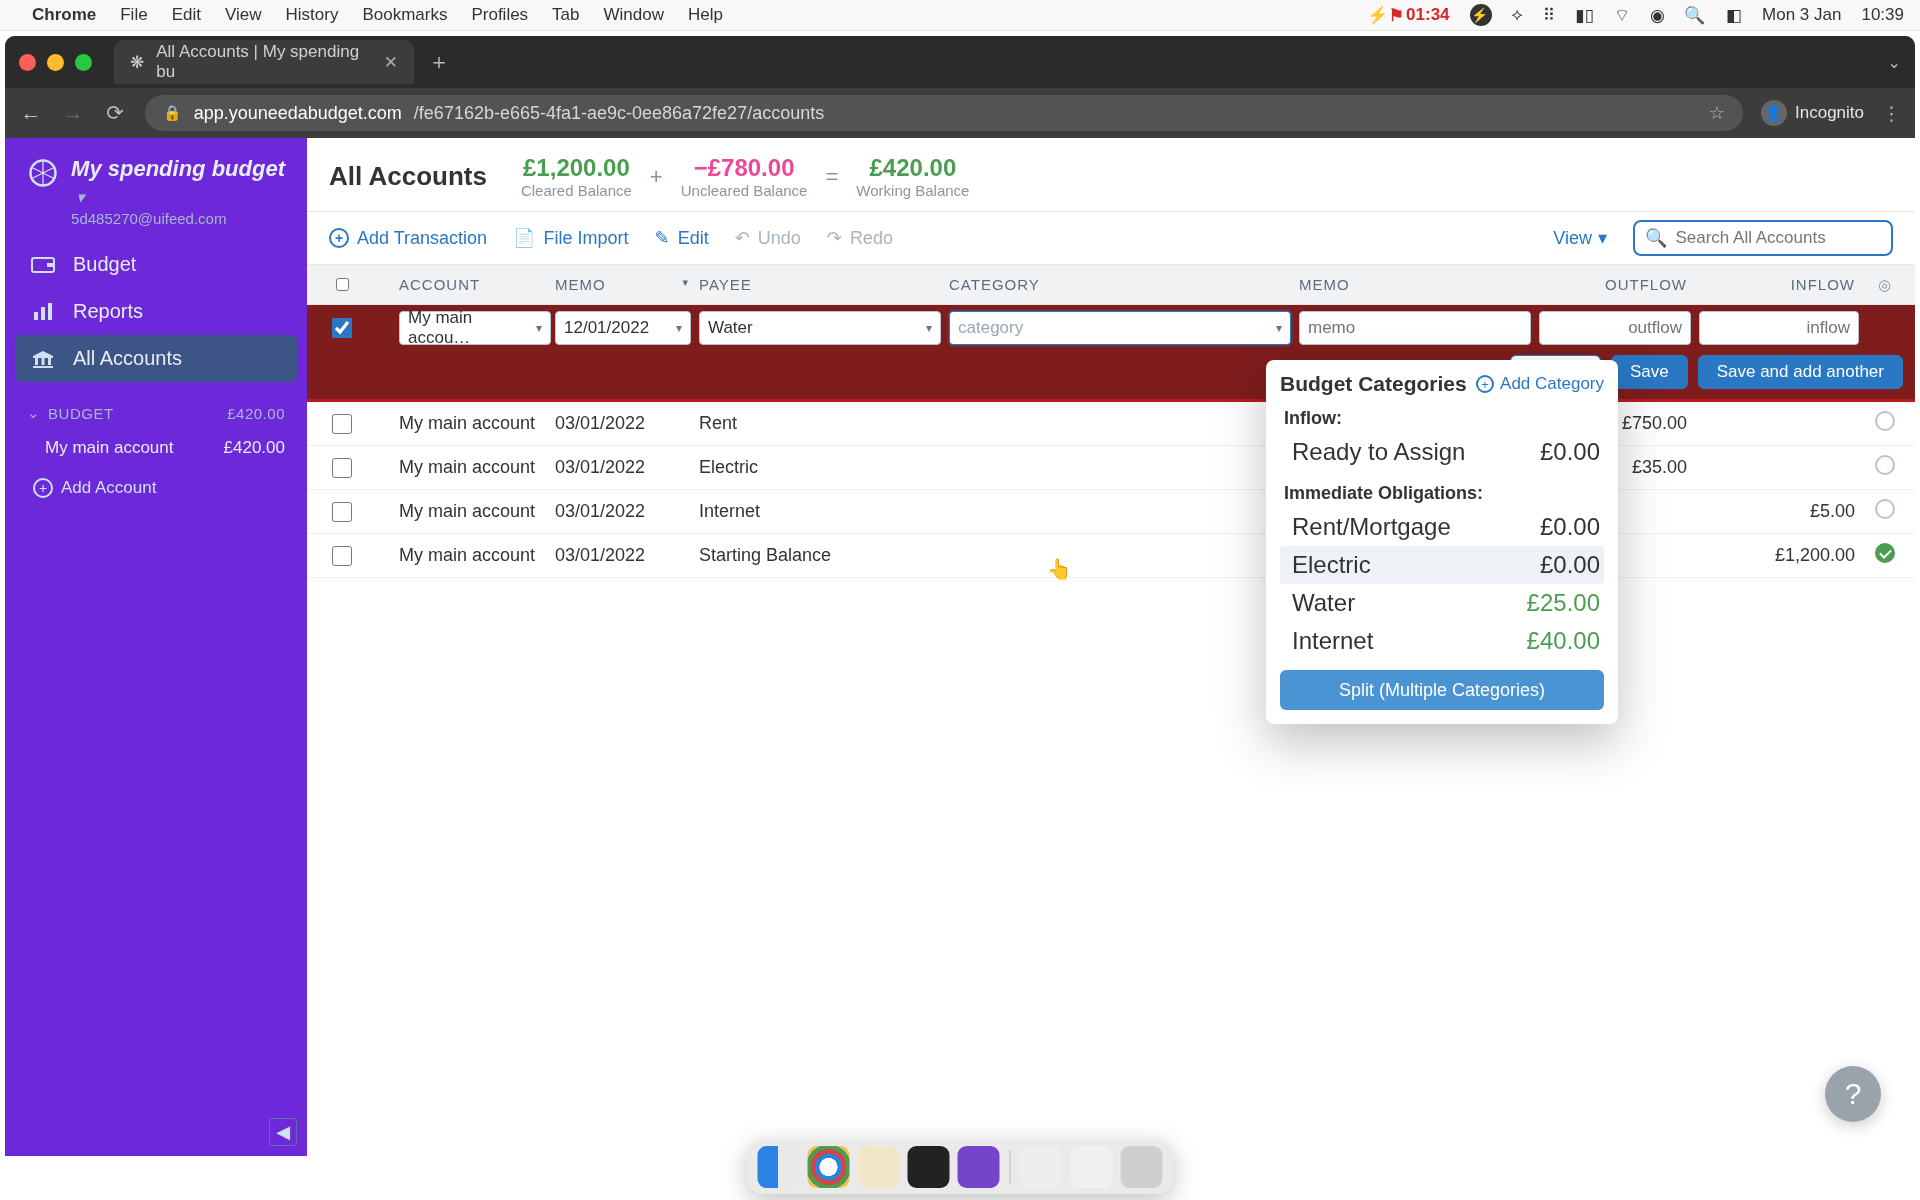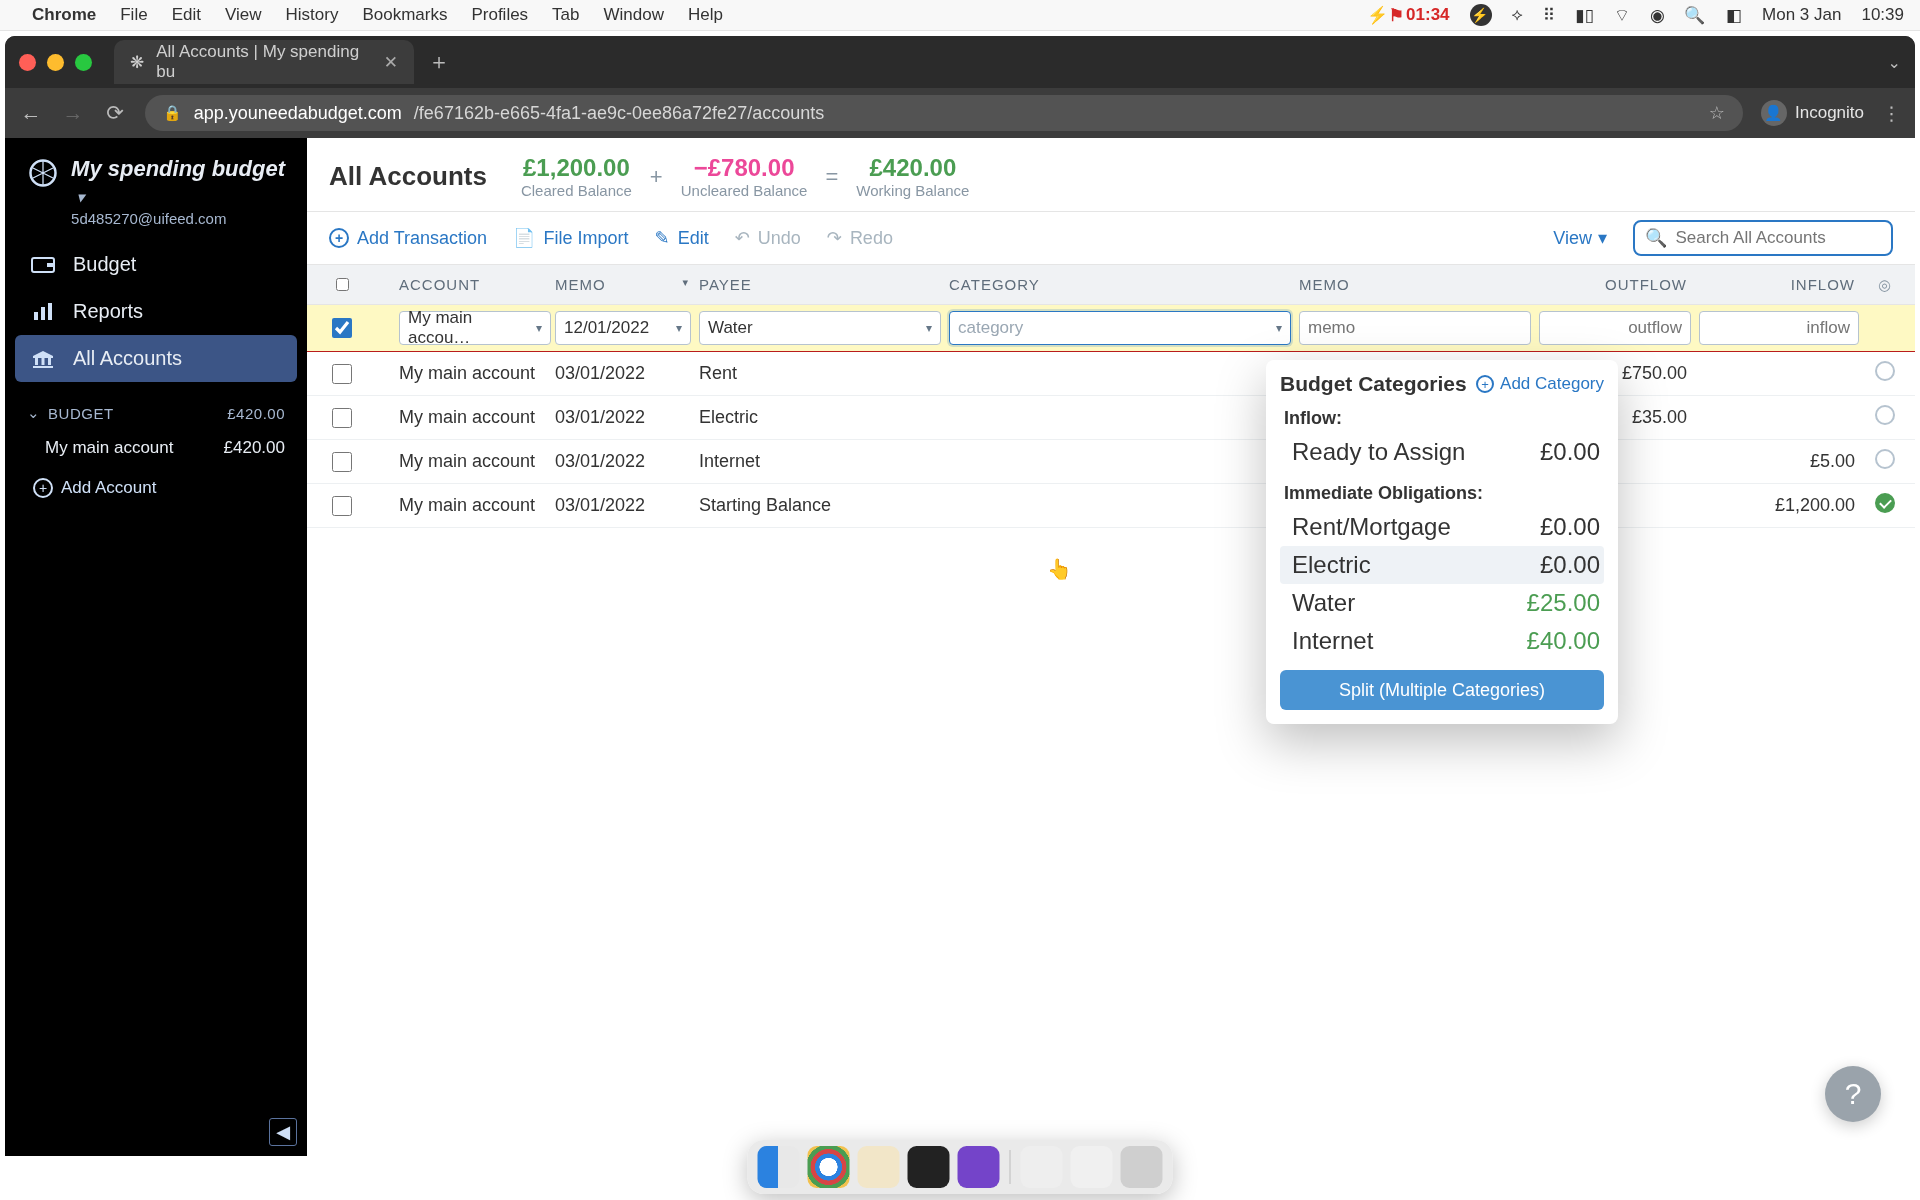--- a/index.html
+++ b/index.html
@@ -29,21 +29,21 @@
 .url-pill { flex:1; background:#535353; border-radius:24px; height:36px; display:flex; align-items:center; padding:0 18px; color:#d7d7d7; font-size:18px; gap:12px; }
 .url-pill .lock{ font-size:15px; }
 .url-pill .host{ color:#fff; }
 .url-pill .star{ margin-left:auto; color:#bbb; }
 .incognito { display:flex; align-items:center; gap:8px; color:#e5e5e5; font-size:17px; }
 .incognito .icon{ width:26px; height:26px; border-radius:50%; background:#666; display:flex; align-items:center; justify-content:center; color:#eee; font-size:15px; }
 .dots3 { color:#bbb; font-size:19px; }
 
 
 .app { position:absolute; top:102px; left:0; right:0; bottom:0; display:flex; background:#2c456f; }
-.sidebar { width:346px; background:#000000; color:#e8edf4; padding:12px 10px; position:relative; }
+.sidebar { width:346px; background:#6d28d9; color:#e8edf4; padding:12px 10px; position:relative; }
 .brand { display:flex; align-items:flex-start; gap:12px; padding:6px 6px 14px 12px; }
 .brand-logo { width:34px; height:34px; display:flex; align-items:center; justify-content:center; color:#cfe0f7; }
 .brand-title { font-weight:700; font-size:22px; font-style:italic; }
 .brand-title .chev{ font-size:14px; margin-left:6px; color:#a7b8d0; }
 .brand-sub { font-size:15px; color:#a7b8d0; margin-top:2px; }
 .sb-item { display:flex; align-items:center; gap:18px; padding:12px 16px; font-size:20px; border-radius:6px; color:#e8edf4; }
 .sb-item.active { background:#3c5586; }
 .sb-sep { height:16px; }
 .budget-head { display:flex; align-items:center; padding:6px 12px; font-size:15px; color:#a7b8d0; letter-spacing:.5px; }
 .budget-head .chev{ margin-right:8px; }
@@ -79,21 +79,21 @@
 .col-date{width:144px;position:relative}
 .col-payee{width:250px}
 .col-cat{width:350px}
 .col-memo{width:240px}
 .col-out{width:160px;text-align:right;padding-right:12px}
 .col-in{width:168px;text-align:right;padding-right:12px}
 .col-cl{width:36px;text-align:center}
 .th-chev{position:absolute;right:10px;font-size:11px;color:#5f6d7b}
 
 
-.editwrap{ background:#fef9c3; border-bottom:1px solid #b91c1c; }
+.editwrap{ background:#7f1d1d; border-bottom:3px solid #b91c1c; }
 .editrow { display:flex; align-items:center; padding:6px 12px; }
 .editrow input, .editrow .sel { height:34px; border:1px solid #b6c3cf; border-radius:4px; background:#fff; font-size:17px; padding:0 8px; color:#333; }
 .editrow .sel{ display:flex; align-items:center; justify-content:space-between; padding-right:8px; }
 .sel .chev{color:#678;font-size:12px}
 .editrow .ck{ width:20px; height:20px; accent-color:#2a77c4; }
 .edit-actions { display:flex; gap:10px; justify-content:flex-end; padding:4px 12px 10px 12px; }
 .btn { height:34px; border-radius:6px; padding:0 18px; font-size:17px; display:flex; align-items:center; cursor:pointer; }
 .btn-cancel{ background:#fff; border:1px solid #2a77c4; color:#2a77c4; }
 .btn-primary{ background:#2a77c4; border:1px solid #2a77c4; color:#fff; }
 
@@ -361,20 +361,31 @@
               <div class="sel" style="width:342px;border-color:#2a77c4;box-shadow:0 0 0 2px rgba(42,119,196,.2);color:#9aa7b3">
                 <span>category</span>
                 <span class="chev">▾</span>
               </div>
             </div>
           <div class="col-memo"><input style="width: 232px; color: rgb(154, 167, 179);" placeholder="memo"></div>
           <div class="col-out"><input style="width: 152px; text-align: right; color: rgb(154, 167, 179);" placeholder="outflow"></div>
           <div class="col-in"><input style="width: 160px; text-align: right; color: rgb(154, 167, 179);" placeholder="inflow"></div>
           <div class="col-cl"></div>
         </div>
+        <div class="edit-actions">
+          <div class="btn btn-cancel">
+              <span>Cancel</span>
+            </div>
+          <div class="btn btn-primary">
+              <span>Save</span>
+            </div>
+          <div class="btn btn-primary">
+              <span>Save and add another</span>
+            </div>
+        </div>
       </div>
 
       <div id="rows-mount">
           <div class="trow">
             <div class="col-ck">
               <input type="checkbox" class="ck" style="">
             </div>
             <div class="col-flag"><span class="flag-ic"></span></div>
             <div class="col-acct">My main account</div>
             <div class="col-date">03/01/2022</div>

